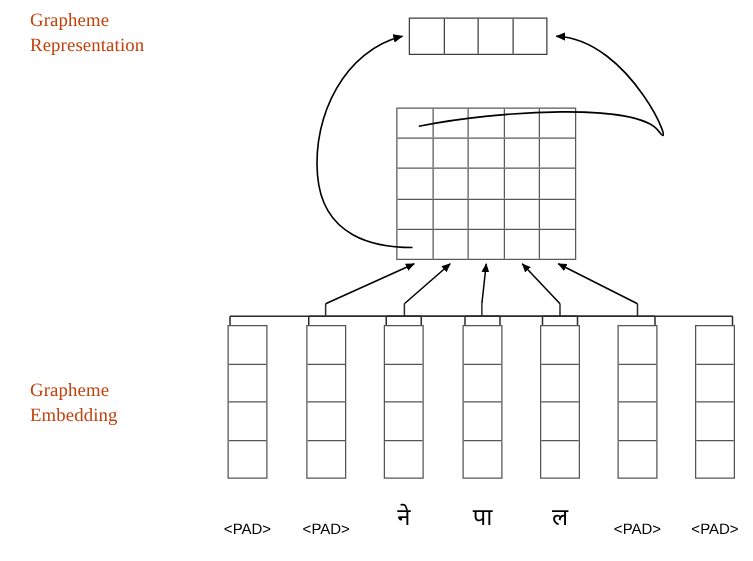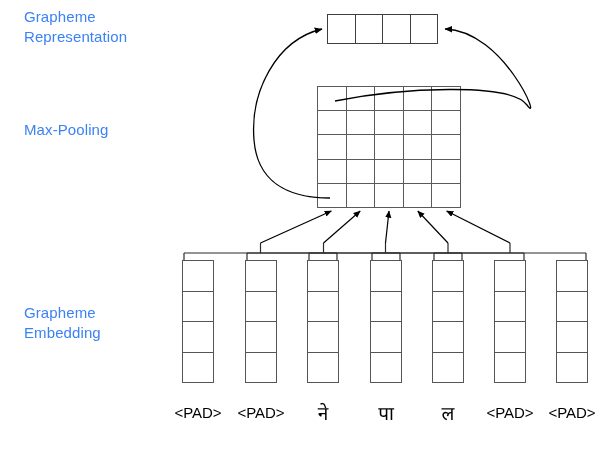--- a/index.html
+++ b/index.html
@@ -10,24 +10,24 @@
   #canvas {
     position: relative;
     width: 602px;
     height: 449px;
     background: #ffffff;
     overflow: hidden;
     font-family: "Liberation Sans", sans-serif;
   }
   .side-label {
     position: absolute;
-    color: #3b82f6;
+    color: #c2410c;
     font-size: 15px;
     line-height: 20px;
-    font-family: Liberation Sans, sans-serif;
+    font-family: Liberation Serif, serif;
     white-space: pre-line;
     letter-spacing: 0.1px;
   }
   #lbl-grapheme-rep { left: 24px; top: 7px; }
   #lbl-maxpool      { left: 24px; top: 120px; }
   #lbl-convolution  { left: 24px; top: 220px; }
   #lbl-grapheme-emb { left: 24px; top: 303px; }
 
   
   #grapheme-rep-box {
@@ -89,24 +89,24 @@
   }
   .emb-col .emb-cell {
     flex: 1 1 0;
     border-bottom: 1.6px solid #555555;
     box-sizing: border-box;
   }
   .emb-col .emb-cell:last-child { border-bottom: none; }
 
   .token-label {
     position: absolute;
-    top: 404px;
+    top: 416px;
     width: 74px;
     text-align: center;
-    font-size: 15px;
+    font-size: 12px;
     color: #000000;
     font-family: "Liberation Sans", sans-serif;
   }
   .token-label.devanagari {
     font-size: 19px;
     top: 400px;
   }
 
   #overlay {
     position: absolute;
@@ -118,21 +118,20 @@
   }
 </style>
 </head>
 <body>
 
 <div id="canvas">
 
   <div class="side-label" id="lbl-grapheme-rep">Grapheme
 Representation</div>
 
-  <div class="side-label" id="lbl-maxpool">Max-Pooling</div>
 
 
   <div class="side-label" id="lbl-grapheme-emb">Grapheme
 Embedding</div>
 
   <div id="grapheme-rep-box">
       <div class="cell"></div>
       <div class="cell"></div>
       <div class="cell"></div>
       <div class="cell"></div>

